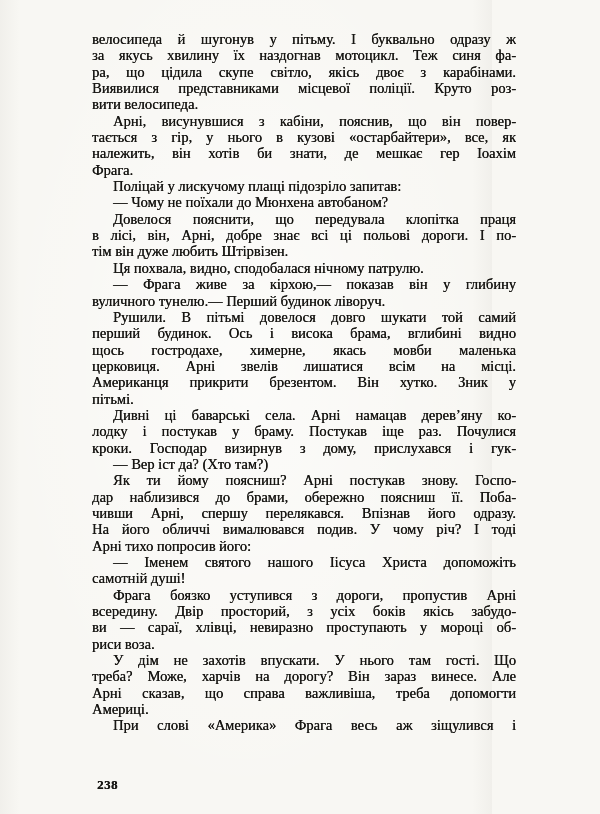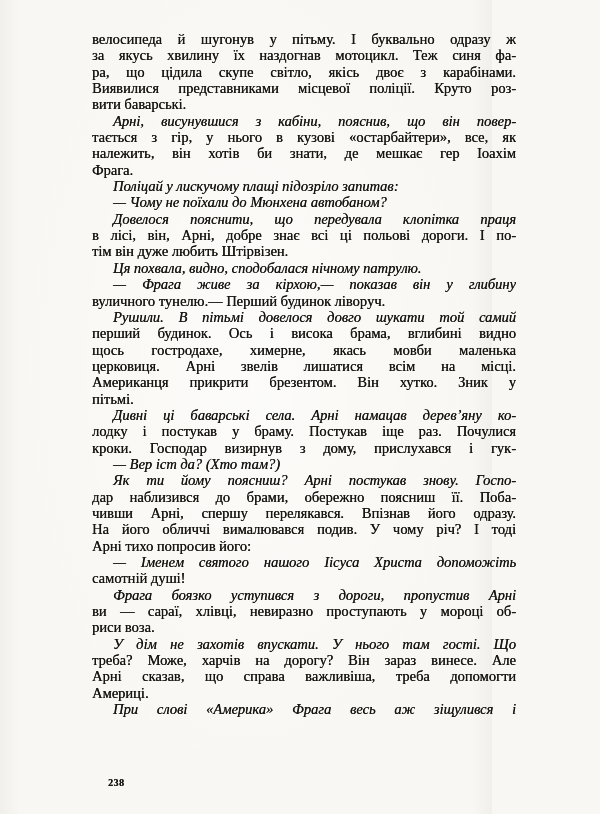--- a/index.html
+++ b/index.html
@@ -38,42 +38,41 @@
     text-align-last: justify;
     white-space: nowrap0; 
     overflow: hidden;
     text-shadow: 0.25px 0 0 currentColor; 
   }
   .line.last {
     text-align-last: left;
   }
   .line.indent {
     text-indent: 21px;
-    font-style: italic;
   }
   .page-number {
     position: absolute;
-    left: 108px;
+    left: 97px;
     top: 777px;
-    font-size: 10px;
+    font-size: 13px;
     font-weight: bold;
     letter-spacing: 0.5px;
     text-shadow: 0.25px 0 0 currentColor;
   }
 </style>
 </head>
 <body>
 
 <div class="page">
   <div class="text-block">
       <div class="line">велосипеда й шугонув у пітьму. І буквально одразу ж</div>
       <div class="line">за якусь хвилину їх наздогнав мотоцикл. Теж синя фа-</div>
       <div class="line">ра, що цідила скупе світло, якісь двоє з карабінами.</div>
       <div class="line">Виявилися представниками місцевої поліції. Круто роз-</div>
-      <div class="line last">вити баварські.</div>
+      <div class="line last">вити велосипеда.</div>
       <div class="line indent">Арні, висунувшися з кабіни, пояснив, що він повер-</div>
       <div class="line">тається з гір, у нього в кузові «остарбайтери», все, як</div>
       <div class="line">належить, він хотів би знати, де мешкає гер Іоахім</div>
       <div class="line last">Фрага.</div>
       <div class="line indent last">Поліцай у лискучому плащі підозріло запитав:</div>
       <div class="line indent last">— Чому не поїхали до Мюнхена автобаном?</div>
       <div class="line indent">Довелося пояснити, що передувала клопітка праця</div>
       <div class="line">в лісі, він, Арні, добре знає всі ці польові дороги. І по-</div>
       <div class="line last">тім він дуже любить Штірвізен.</div>
       <div class="line indent last">Ця похвала, видно, сподобалася нічному патрулю.</div>
@@ -90,20 +89,21 @@
       <div class="line">кроки. Господар визирнув з дому, прислухався і гук-</div>
       <div class="line indent last">— Вер іст да? (Хто там?)</div>
       <div class="line indent">Як ти йому поясниш? Арні постукав знову. Госпо-</div>
       <div class="line">дар наблизився до брами, обережно поясниш її. Поба-</div>
       <div class="line">чивши Арні, спершу перелякався. Впізнав його одразу.</div>
       <div class="line">На його обличчі вималювався подив. У чому річ? І тоді</div>
       <div class="line last">Арні тихо попросив його:</div>
       <div class="line indent">— Іменем святого нашого Іісуса Христа допоможіть</div>
       <div class="line last">самотній душі!</div>
       <div class="line indent">Фрага боязко уступився з дороги, пропустив Арні</div>
+      <div class="line">всередину. Двір просторий, з усіх боків якісь забудо-</div>
       <div class="line">ви — сараї, хлівці, невиразно проступають у мороці об-</div>
       <div class="line last">риси воза.</div>
       <div class="line indent">У дім не захотів впускати. У нього там гості. Що</div>
       <div class="line">треба? Може, харчів на дорогу? Він зараз винесе. Але</div>
       <div class="line">Арні сказав, що справа важливіша, треба допомогти</div>
       <div class="line last">Америці.</div>
       <div class="line indent">При слові «Америка» Фрага весь аж зіщулився і</div>
     </div>
   <div class="page-number">238</div>
 </div>

